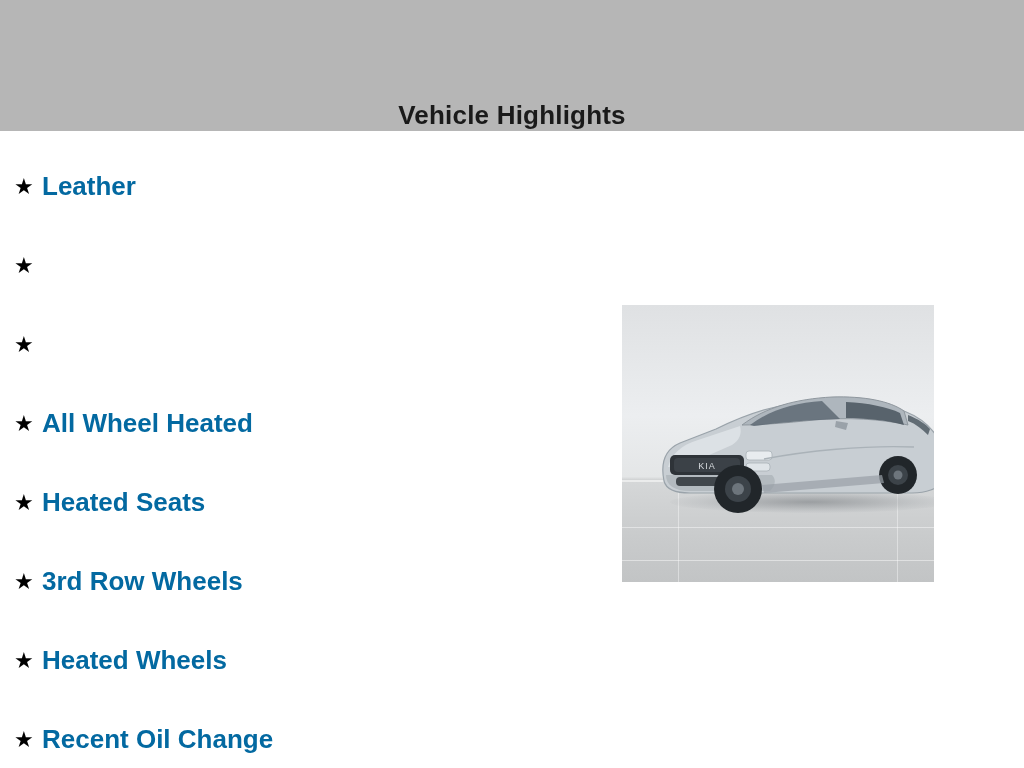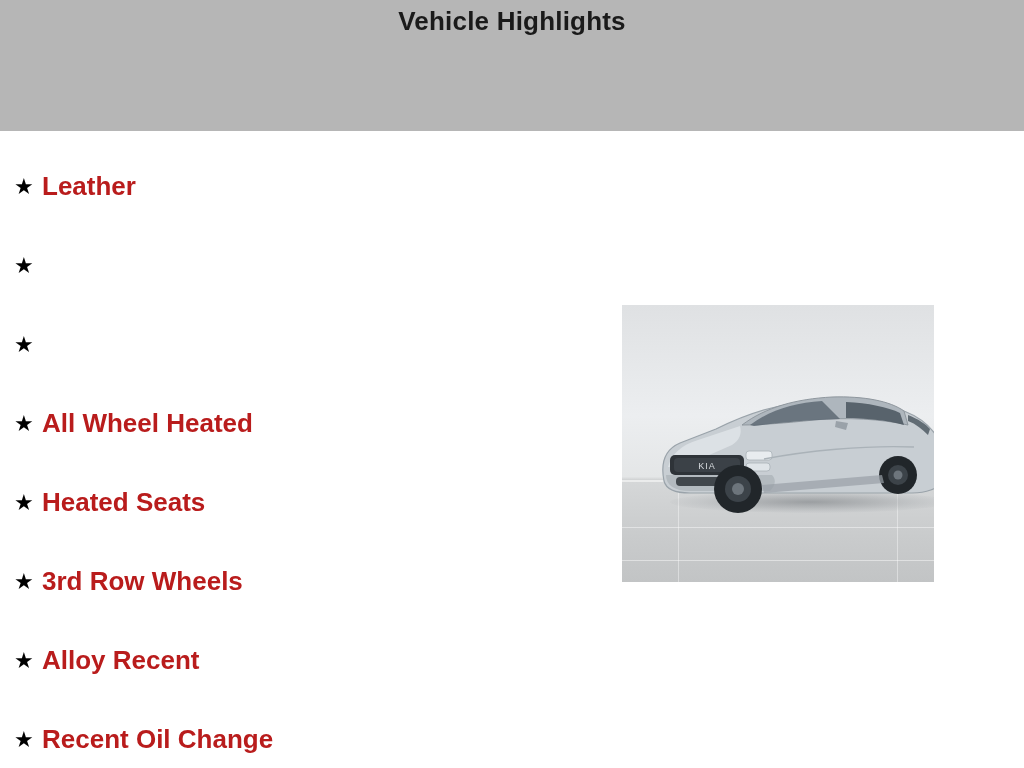--- a/index.html
+++ b/index.html
@@ -21,21 +21,21 @@
     box-sizing: border-box;
   }
   .header-bar {
     position: absolute;
     left: 0;
     top: 0;
     width: 1024px;
     height: 131px;
     background: #b6b6b6;
     display: flex;
-    align-items: flex-start;
+    align-items: flex-end;
     justify-content: center;
   }
   .header-title {
     font-size: 26px;
     font-weight: bold;
     color: #1a1a1a;
     letter-spacing: 0.2px;
     text-align: center;
     margin-top: 6px;
   }
@@ -66,21 +66,21 @@
     width: 28px;
     flex: 0 0 28px;
     font-size: 22px;
     line-height: 1;
     color: #000000;
     text-align: left;
   }
   .highlight-label {
     font-size: 26px;
     font-weight: bold;
-    color: #b91c1c;
+    color: #0369a1;
     white-space: nowrap;
   }
   .vehicle-photo {
     position: absolute;
     left: 622px;
     top: 174px;
     width: 312px;
     height: 277px;
     overflow: hidden;
     background: linear-gradient(to bottom, #dfe1e3 0%, #eceef0 40%, #e4e6e7 62%, #d2d4d5 63%, #cfd1d2 100%);
@@ -166,21 +166,21 @@
       <li class="highlight-item">
         <span class="star-icon">★</span>
         <span class="highlight-label">Heated Seats</span>
       </li>
       <li class="highlight-item">
         <span class="star-icon">★</span>
         <span class="highlight-label">3rd Row Wheels</span>
       </li>
       <li class="highlight-item">
         <span class="star-icon">★</span>
-        <span class="highlight-label">Alloy Recent</span>
+        <span class="highlight-label">Heated Wheels</span>
       </li>
       <li class="highlight-item">
         <span class="star-icon">★</span>
         <span class="highlight-label">Recent Oil Change</span>
       </li>
     </ul>
 
     <div class="vehicle-photo" title="Kia Telluride SUV front three-quarter view on studio floor">
       <div class="photo-floor"></div>
       <div class="photo-seam"></div>

